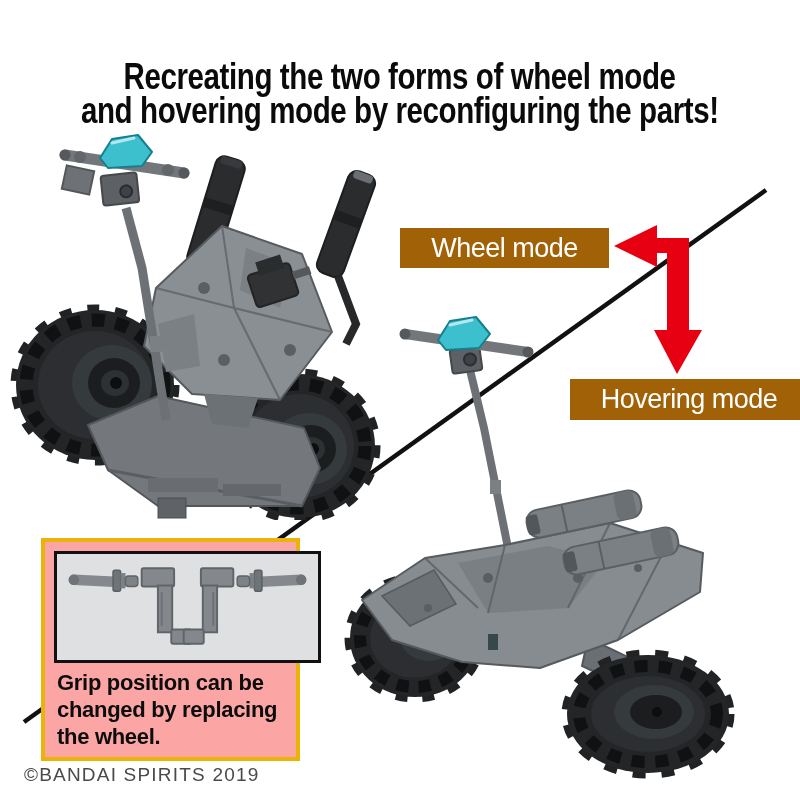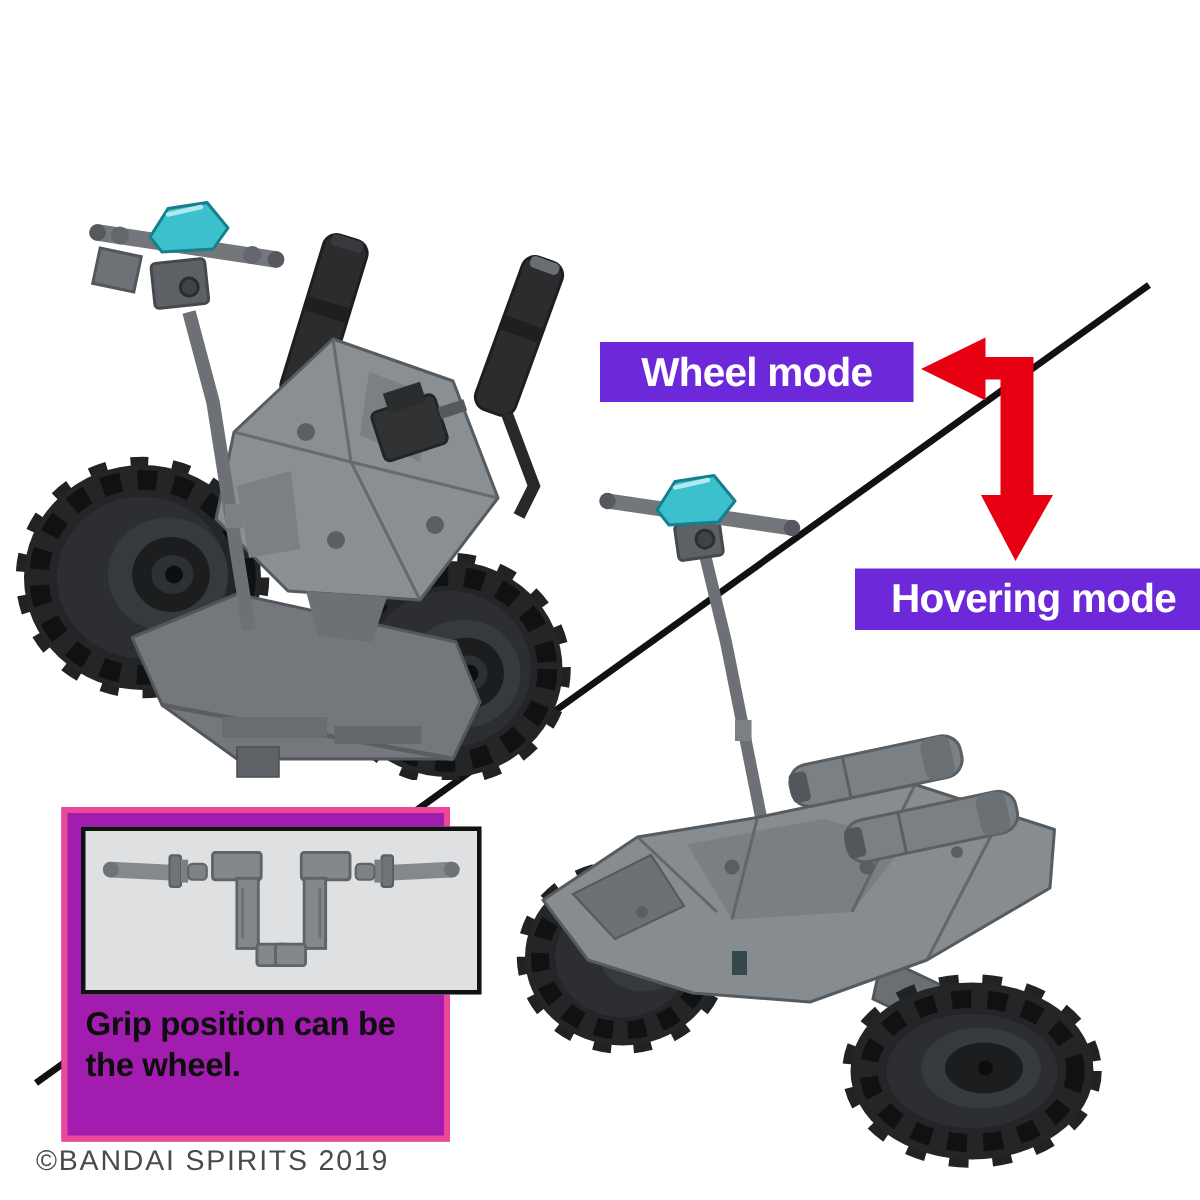--- a/index.html
+++ b/index.html
@@ -3,42 +3,46 @@
 <meta charset="utf-8">
 <style>
   html,body{margin:0;padding:0;background:#fff;}
   #canvas{position:relative;width:800px;height:800px;background:#ffffff;overflow:hidden;
           font-family:"Liberation Sans",sans-serif;}
   .abs{position:absolute;left:0;top:0;}
   .disclaimer{position:absolute;left:10px;top:7px;font-size:14px;line-height:17px;color:#3c3c3c;}
   .title{position:absolute;left:0;top:60px;width:800px;text-align:center;font-weight:bold;
          color:#0b0b0b;font-size:36px;line-height:34px;white-space:nowrap;}
   .title .tl span{display:inline-block;transform:scaleX(.82);transform-origin:50% 50%;letter-spacing:-.5px;}
-  .mode-label{position:absolute;background:#6d28d9;color:#ffffff;font-weight:bold;font-size:27px;
+  .mode-label{position:absolute;background:#a16207;color:#ffffff;font-weight:normal;font-size:27px;
               display:flex;align-items:center;justify-content:center;white-space:nowrap;letter-spacing:-.5px;}
   #lbl-wheel{left:400px;top:228px;width:209px;height:40px;}
   #lbl-hover{left:570px;top:379px;width:238px;height:41px;}
-  .grip-box{position:absolute;left:41px;top:538px;width:259px;height:223px;background:#a21caf;
-            border:4px solid #ec4899;box-sizing:border-box;}
+  .grip-box{position:absolute;left:41px;top:538px;width:259px;height:223px;background:#fca5a5;
+            border:4px solid #eab308;box-sizing:border-box;}
   .grip-panel{position:absolute;left:9px;top:9px;width:267px;height:112px;background:#dfe0e1;
               border:3px solid #111;box-sizing:border-box;}
   .grip-text{position:absolute;left:12px;top:127px;font-size:22px;line-height:27px;font-weight:bold;
              color:#0d0d0d;letter-spacing:-.3px;}
   .copyright{position:absolute;left:24px;top:764px;font-size:19px;color:#4a4a4a;letter-spacing:1.2px;}
 </style>
 </head>
 <body>
 
 <div id="canvas">
 
   <svg class="abs" width="800" height="800" viewBox="0 0 800 800">
     <line x1="766" y1="190" x2="24" y2="722" stroke="#111111" stroke-width="4.5"></line>
   </svg>
 
 
+  <div class="title">
+    <div class="tl"><span>Recreating the two forms of wheel mode</span></div>
+    <div class="tl"><span>and hovering mode by reconfiguring the parts!</span></div>
+  </div>
 
   <svg class="abs" style="left:8px;top:128px;" width="415" height="392" viewBox="0 0 415 392">
 
     <g transform="translate(208,85) rotate(17)">
       <rect x="-15" y="-57" width="30" height="114" rx="9" fill="#2a2c2e" stroke="#1c1e20" stroke-width="2"></rect>
       <rect x="-15" y="-12" width="30" height="10" fill="#1d1f21"></rect>
       <rect x="-11" y="-57" width="22" height="8" rx="3" fill="#37393c"></rect>
     </g>
     <path d="M198,136 L186,178 L196,202" stroke="#26282a" stroke-width="8" fill="none"></path>
     <g transform="translate(338,96) rotate(20)">
@@ -207,19 +211,20 @@
           <rect x="85" y="15" width="34" height="19" rx="2" fill="#84888c" stroke="#5f6468" stroke-width="2"></rect>
           <rect x="102" y="33" width="15" height="49" fill="#84888c" stroke="#5f6468" stroke-width="2"></rect>
           <rect x="116" y="79" width="21" height="15" rx="2" fill="#84888c" stroke="#5f6468" stroke-width="2"></rect>
           <line x1="106" y1="40" x2="106" y2="75" stroke="#6b7074" stroke-width="2"></line>
         </g>
         <use href="#grip-unit" transform="translate(266,0) scale(-1,1)"></use>
       </svg>
     </div>
     <div class="grip-text">
       <div>Grip position can be</div>
+      <div>changed by replacing</div>
       <div>the wheel.</div>
     </div>
   </div>
 
   <div class="copyright">©BANDAI SPIRITS 2019</div>
 
 </div>
 
 </body></html>

